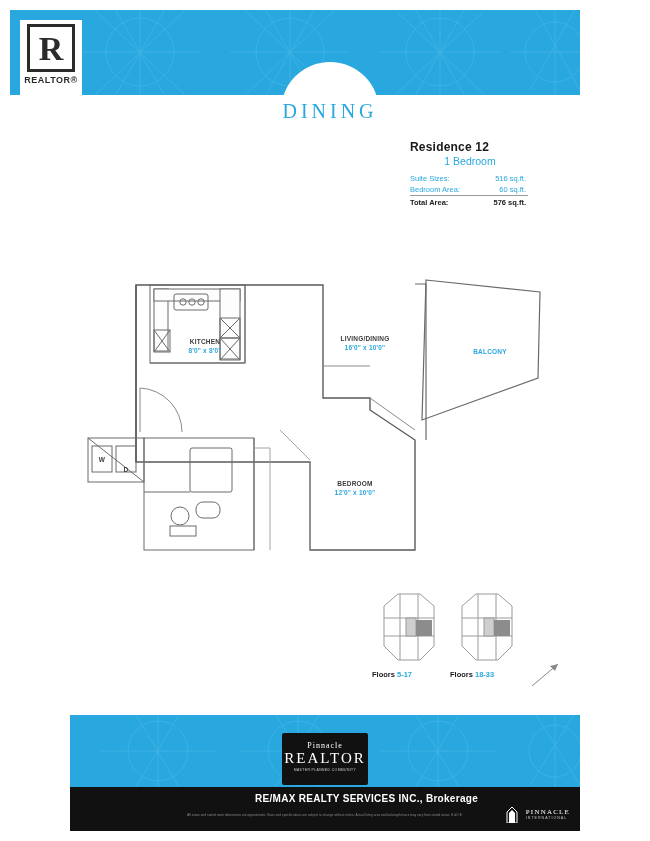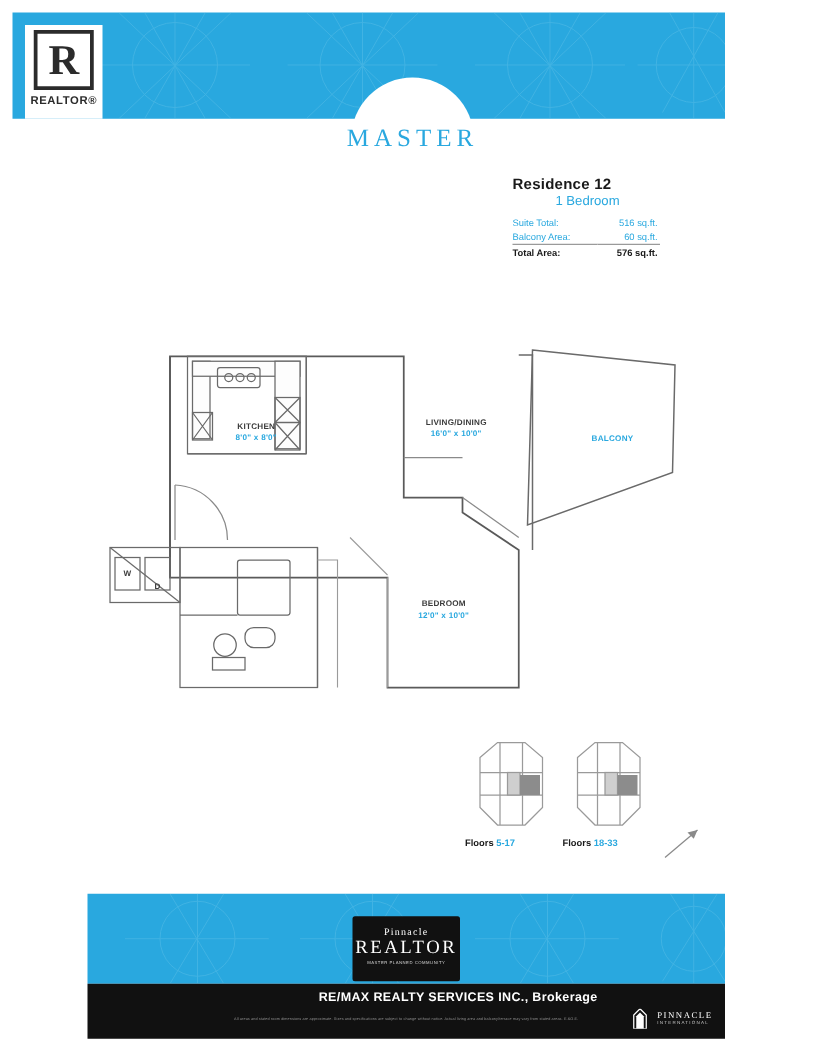--- a/index.html
+++ b/index.html
@@ -295,34 +295,34 @@
       </g>
     </svg>
 
     <div class="realtor-badge">
       <div class="realtor-r">R</div>
       <div class="realtor-word">REALTOR®</div>
     </div>
   </div>
 
   <div class="perla-circle">
-    <span class="perla-text">MASTER</span>
+    <span class="perla-text">DINING</span>
   </div>
 
   <div class="residence-block">
     <div class="residence-title">Residence 12</div>
     <div class="residence-sub">1 Bedroom</div>
     <table class="area-table">
       <tbody>
           <tr>
-        <td>Suite Total:</td>
+        <td>Suite Sizes:</td>
         <td class="val">516 sq.ft.</td>
       </tr>
       <tr>
-        <td>Balcony Area:</td>
+        <td>Bedroom Area:</td>
         <td class="val">60 sq.ft.</td>
       </tr>
       <tr class="total">
         <td>Total Area:</td>
         <td class="val">576 sq.ft.</td>
       </tr>
     </tbody>
       </table>
   </div>
 

